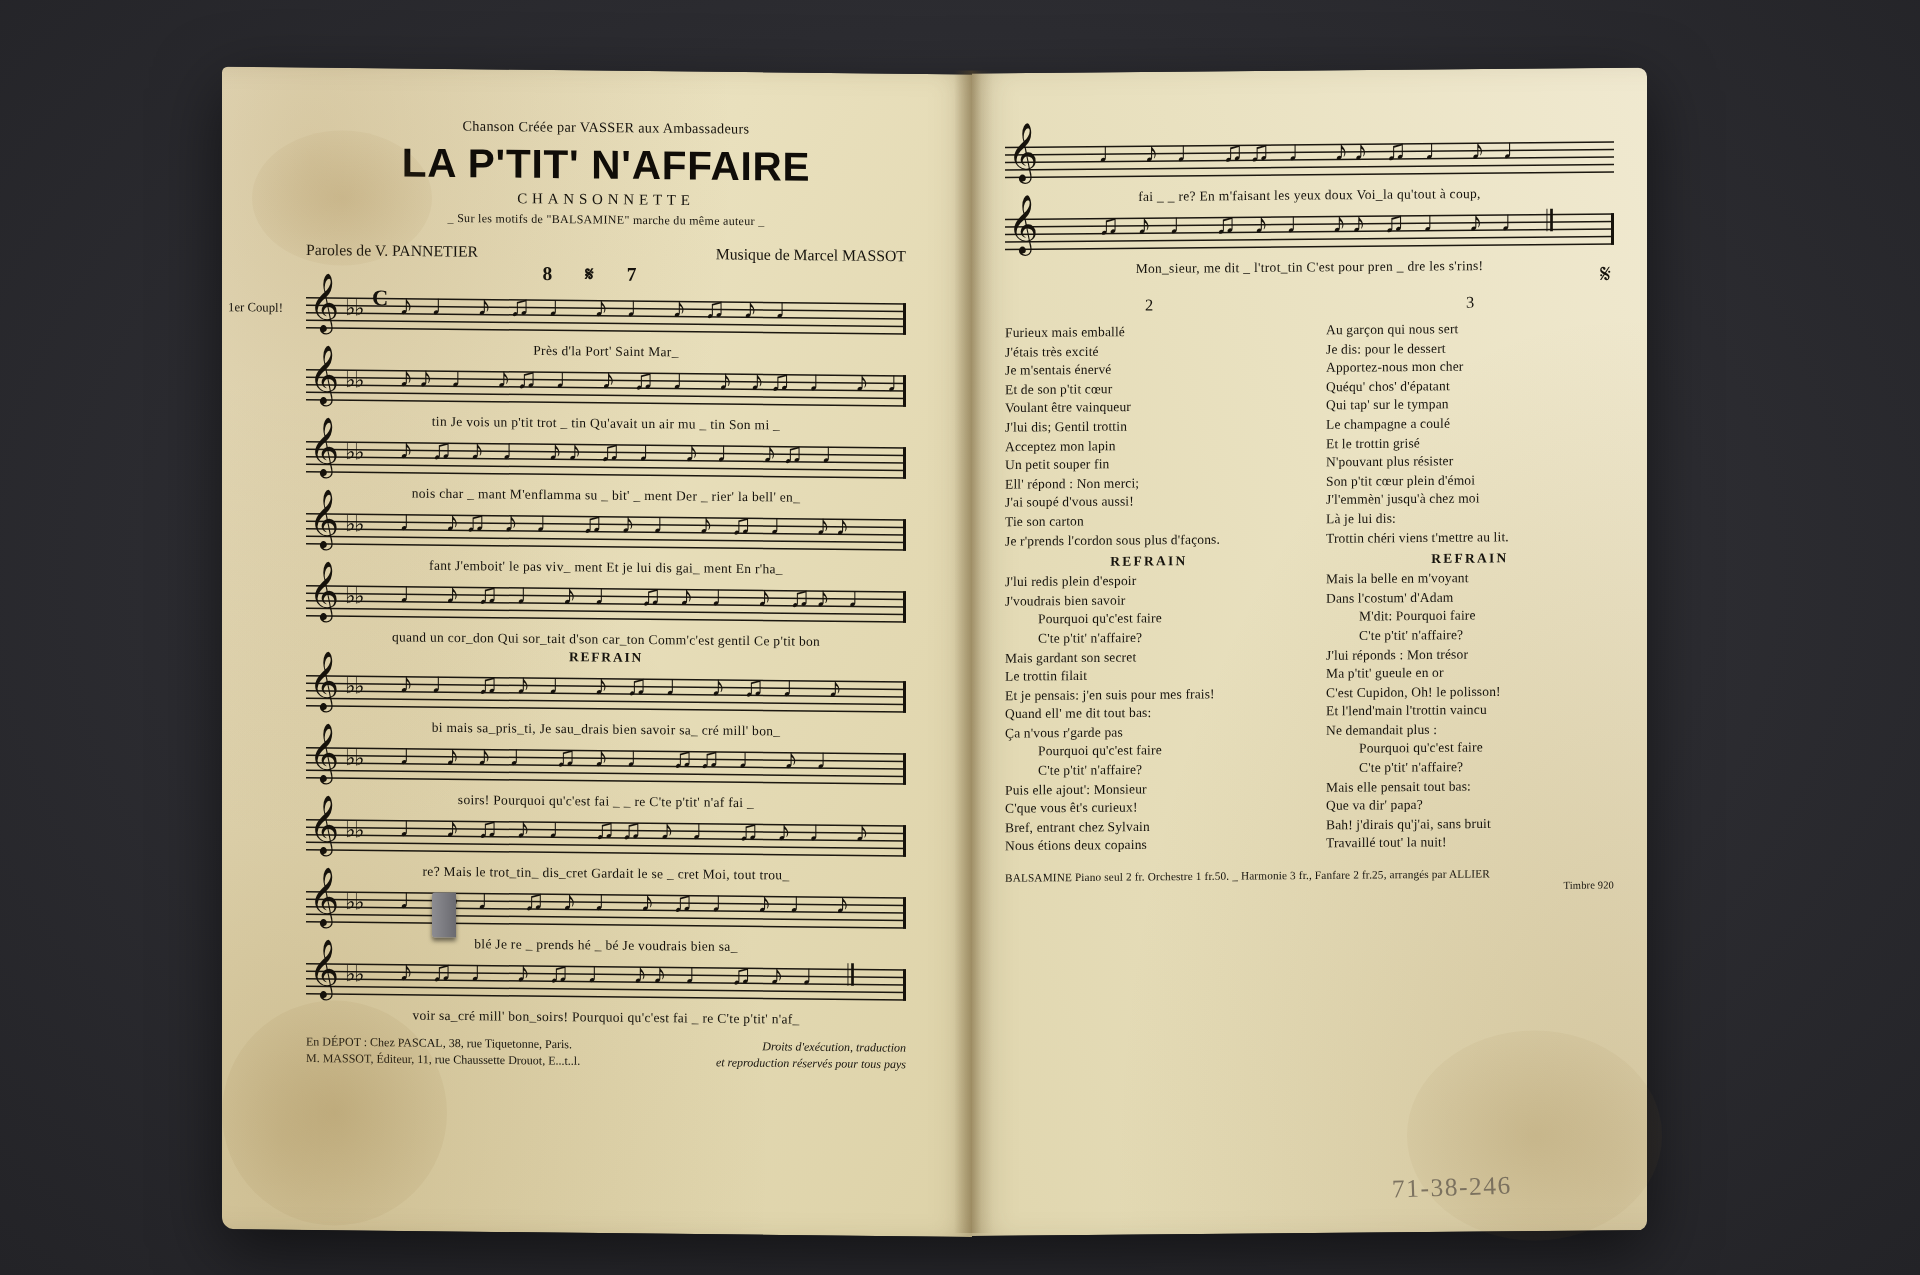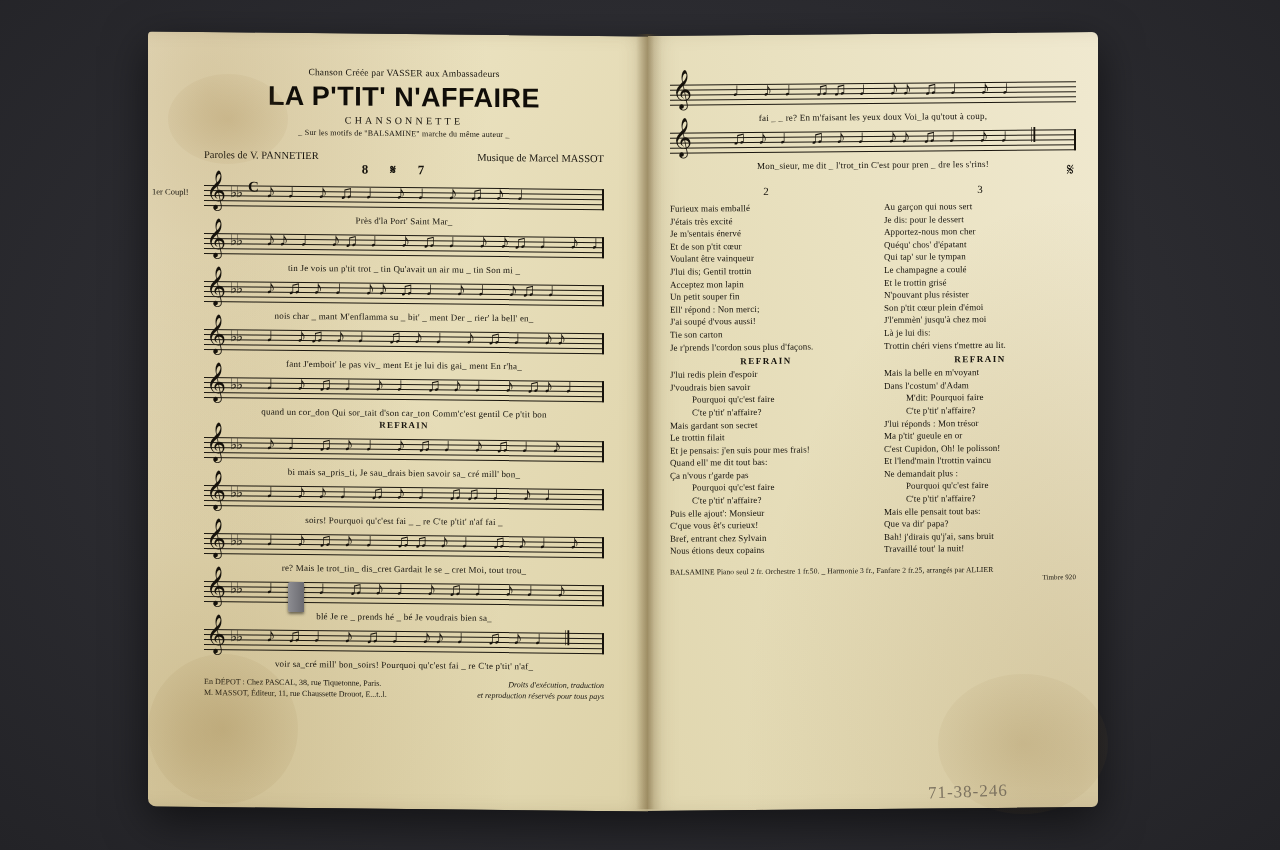--- a/index.html
+++ b/index.html
@@ -17,21 +17,21 @@
     position: relative;
     width: 1280px;
     height: 850px;
     background: radial-gradient(ellipse at 50% 45%, #3a3a40 0%, #2c2c31 55%, #232327 100%);
   }
 
   
   #booklet {
     position: absolute;
     left: 148px;
-    top: 34px;
+    top: 47px;
     width: 817px;
     height: 775px;
     filter: drop-shadow(0 14px 22px rgba(0,0,0,0.55));
   }
 
   .page {
     position: absolute;
     top: 0;
     height: 100%;
     background: linear-gradient(120deg, #e8dfc2 0%, #e5dcba 40%, #ded3ae 100%);

